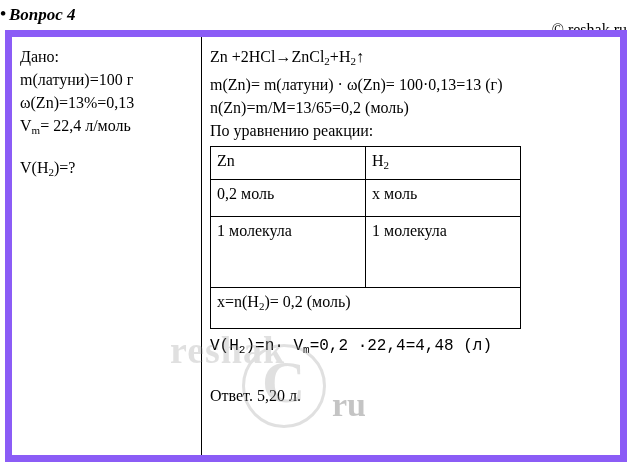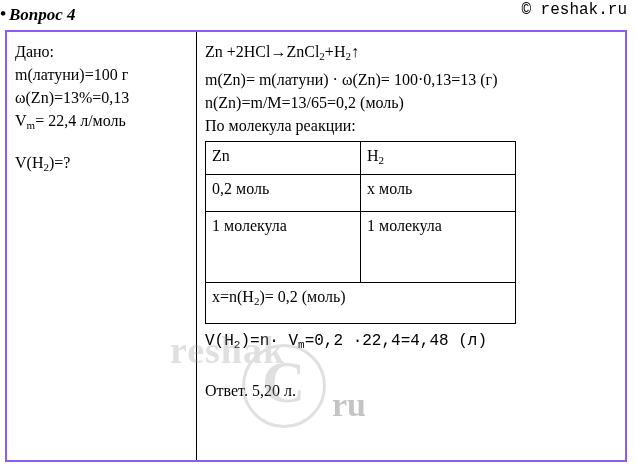--- a/index.html
+++ b/index.html
@@ -40,34 +40,34 @@
     display: inline-block;
     font-size: 17px;
     line-height: 20px;
     font-weight: bold;
     margin-right: 3px;
     vertical-align: 1px;
   }
   .site-credit {
     position: absolute;
     right: 8px;
-    top: 0;
-    font-family: Liberation Mono, monospace;
+    top: 20px;
+    font-family: Liberation Serif, serif;
     font-size: 16px;
     line-height: 20px;
     color: #000;
   }
   
   .outer {
     position: absolute;
     left: 5px;
     top: 30px;
     width: 622px;
     height: 432px;
-    border: 2px solid #8b5cf6;
+    border: 7px solid #8b5cf6;
     box-sizing: border-box;
     display: flex;
   }
   .col-given {
     width: 190px;
     box-sizing: border-box;
     border-right: 1px solid #000;
     padding: 8px 0 0 8px;
   }
   .col-solution {
@@ -183,21 +183,21 @@
       <div class="gap"></div>
       <div class="line"><span>V(H</span><sub>2</sub><span>)=?</span></div>
     </div>
 
     <div class="col-solution">
 
       <div class="line"><span>Zn +2HCl</span><span>→</span><span>ZnCl</span><sub>2</sub><span>+H</span><sub>2</sub><span>↑</span></div>
 
       <div class="line">m(Zn)= m(латуни) · ω(Zn)= 100·0,13=13 (г)</div>
       <div class="line">n(Zn)=m/M=13/65=0,2 (моль)</div>
-      <div class="line">По молекула реакции:</div>
+      <div class="line">По уравнению реакции:</div>
 
       <table class="inner">
         <tbody>
             <tr>
           <td class="cell-w">Zn</td>
           <td class="cell-w"><span>H</span><sub>2</sub></td>
         </tr>
         <tr>
           <td class="r2">0,2 моль</td>
           <td class="r2">х моль</td>

